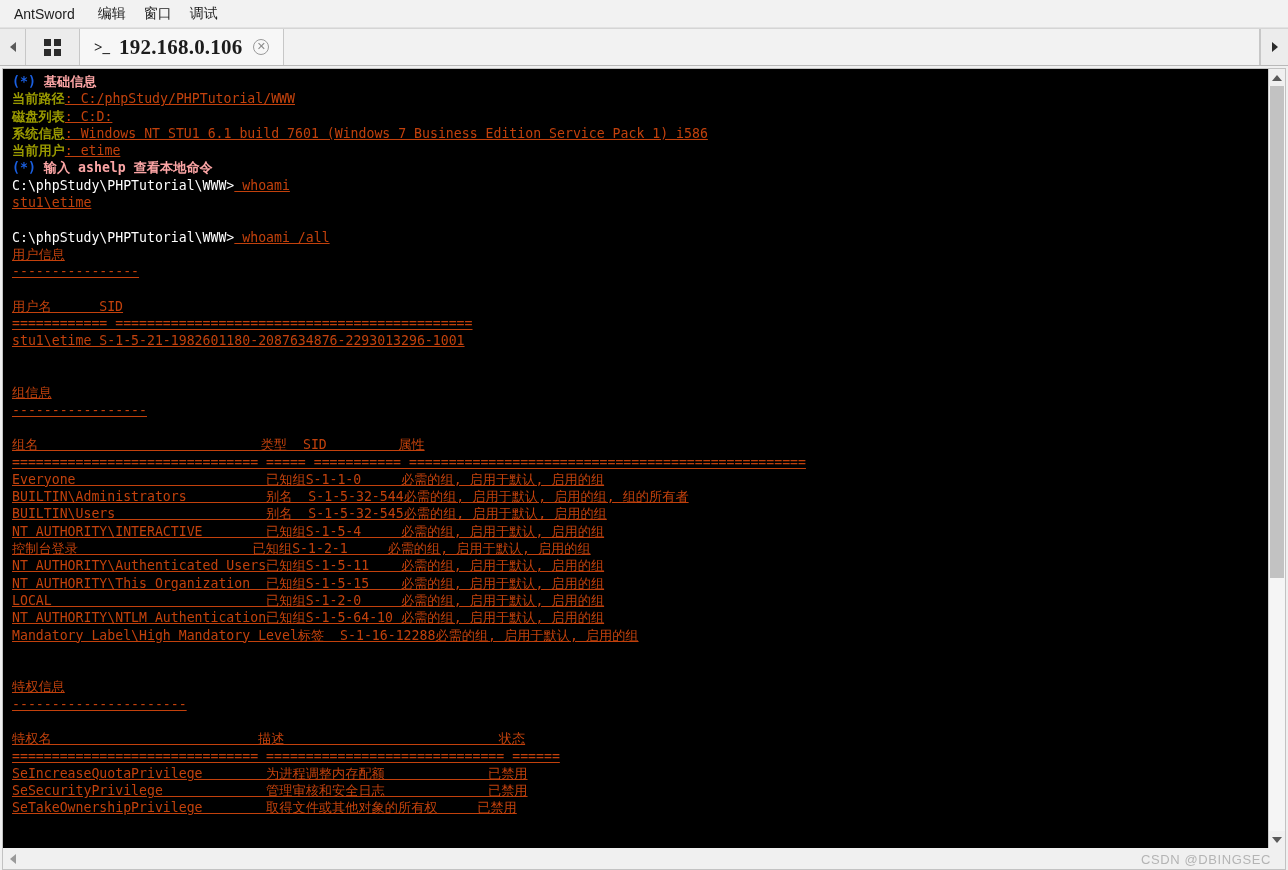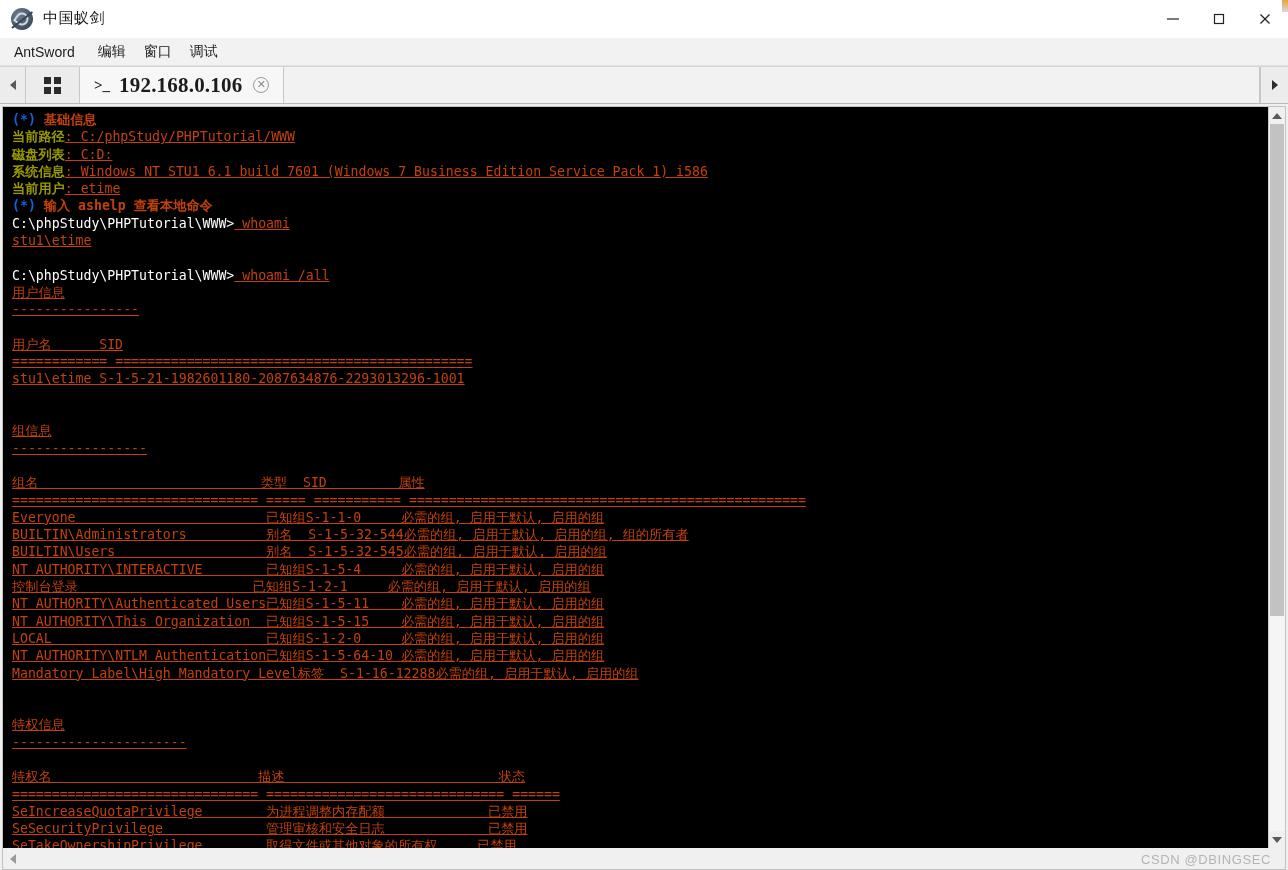--- a/index.html
+++ b/index.html
@@ -195,21 +195,21 @@
     font-family: "DejaVu Sans Mono", "Liberation Mono", monospace;
     font-size: 13.2px;
     line-height: 17.3px;
     padding: 4px 0 0 9px;
     overflow: hidden;
     white-space: pre;
     position: relative;
   }
   .terminal .ln { display: block; min-height: 17.3px; }
   .c-blue   { color: #1a5fe0; font-weight: bold; }
-  .c-cyan   { color: #c2410c; font-weight: bold; }
+  .c-cyan   { color: #fca5a5; font-weight: bold; }
   .c-olive  { color: #9a9a00; font-weight: bold; margin-top: 45px; }
   .c-white  { color: #c2410c; text-decoration: underline; }
   .c-bold   { color: #ffffff; font-weight: normal; }
 
   
   .vscroll {
     width: 17px;
     background: #f0f0f0;
     border-left: 1px solid #cccccc;
     display: flex;
@@ -285,43 +285,20 @@
     color: #b4b4b4;
     letter-spacing: .6px;
     font-family: "Liberation Sans", sans-serif;
   }
 </style>
 </head>
 <body>
 
 <div class="app-window">
 
-  <div class="titlebar">
-    <div class="app-icon"></div>
-    <div class="app-title">中国蚁剑</div>
-    <div class="win-controls">
-      <div class="win-btn">
-        <svg width="14" height="14" viewBox="0 0 14 14">
-            <line x1="1" y1="7" x2="13" y2="7" stroke="#222" stroke-width="1.2"></line>
-          </svg>
-      </div>
-      <div class="win-btn">
-        <svg width="14" height="14" viewBox="0 0 14 14">
-            <rect x="2.5" y="2.5" width="9" height="9" fill="none" stroke="#222" stroke-width="1.2"></rect>
-          </svg>
-      </div>
-      <div class="win-btn">
-        <svg width="14" height="14" viewBox="0 0 14 14">
-            <line x1="2.5" y1="2.5" x2="11.5" y2="11.5" stroke="#222" stroke-width="1.2"></line>
-            <line x1="11.5" y1="2.5" x2="2.5" y2="11.5" stroke="#222" stroke-width="1.2"></line>
-          </svg>
-      </div>
-    </div>
-    <div class="corner-accent"></div>
-  </div>
 
   <div class="menubar">
     <div class="menu-item">AntSword</div>
     <div class="menu-item">编辑</div>
     <div class="menu-item">窗口</div>
     <div class="menu-item">调试</div>
   </div>
 
   <div class="tabbar">
     <div class="tab-nav">

